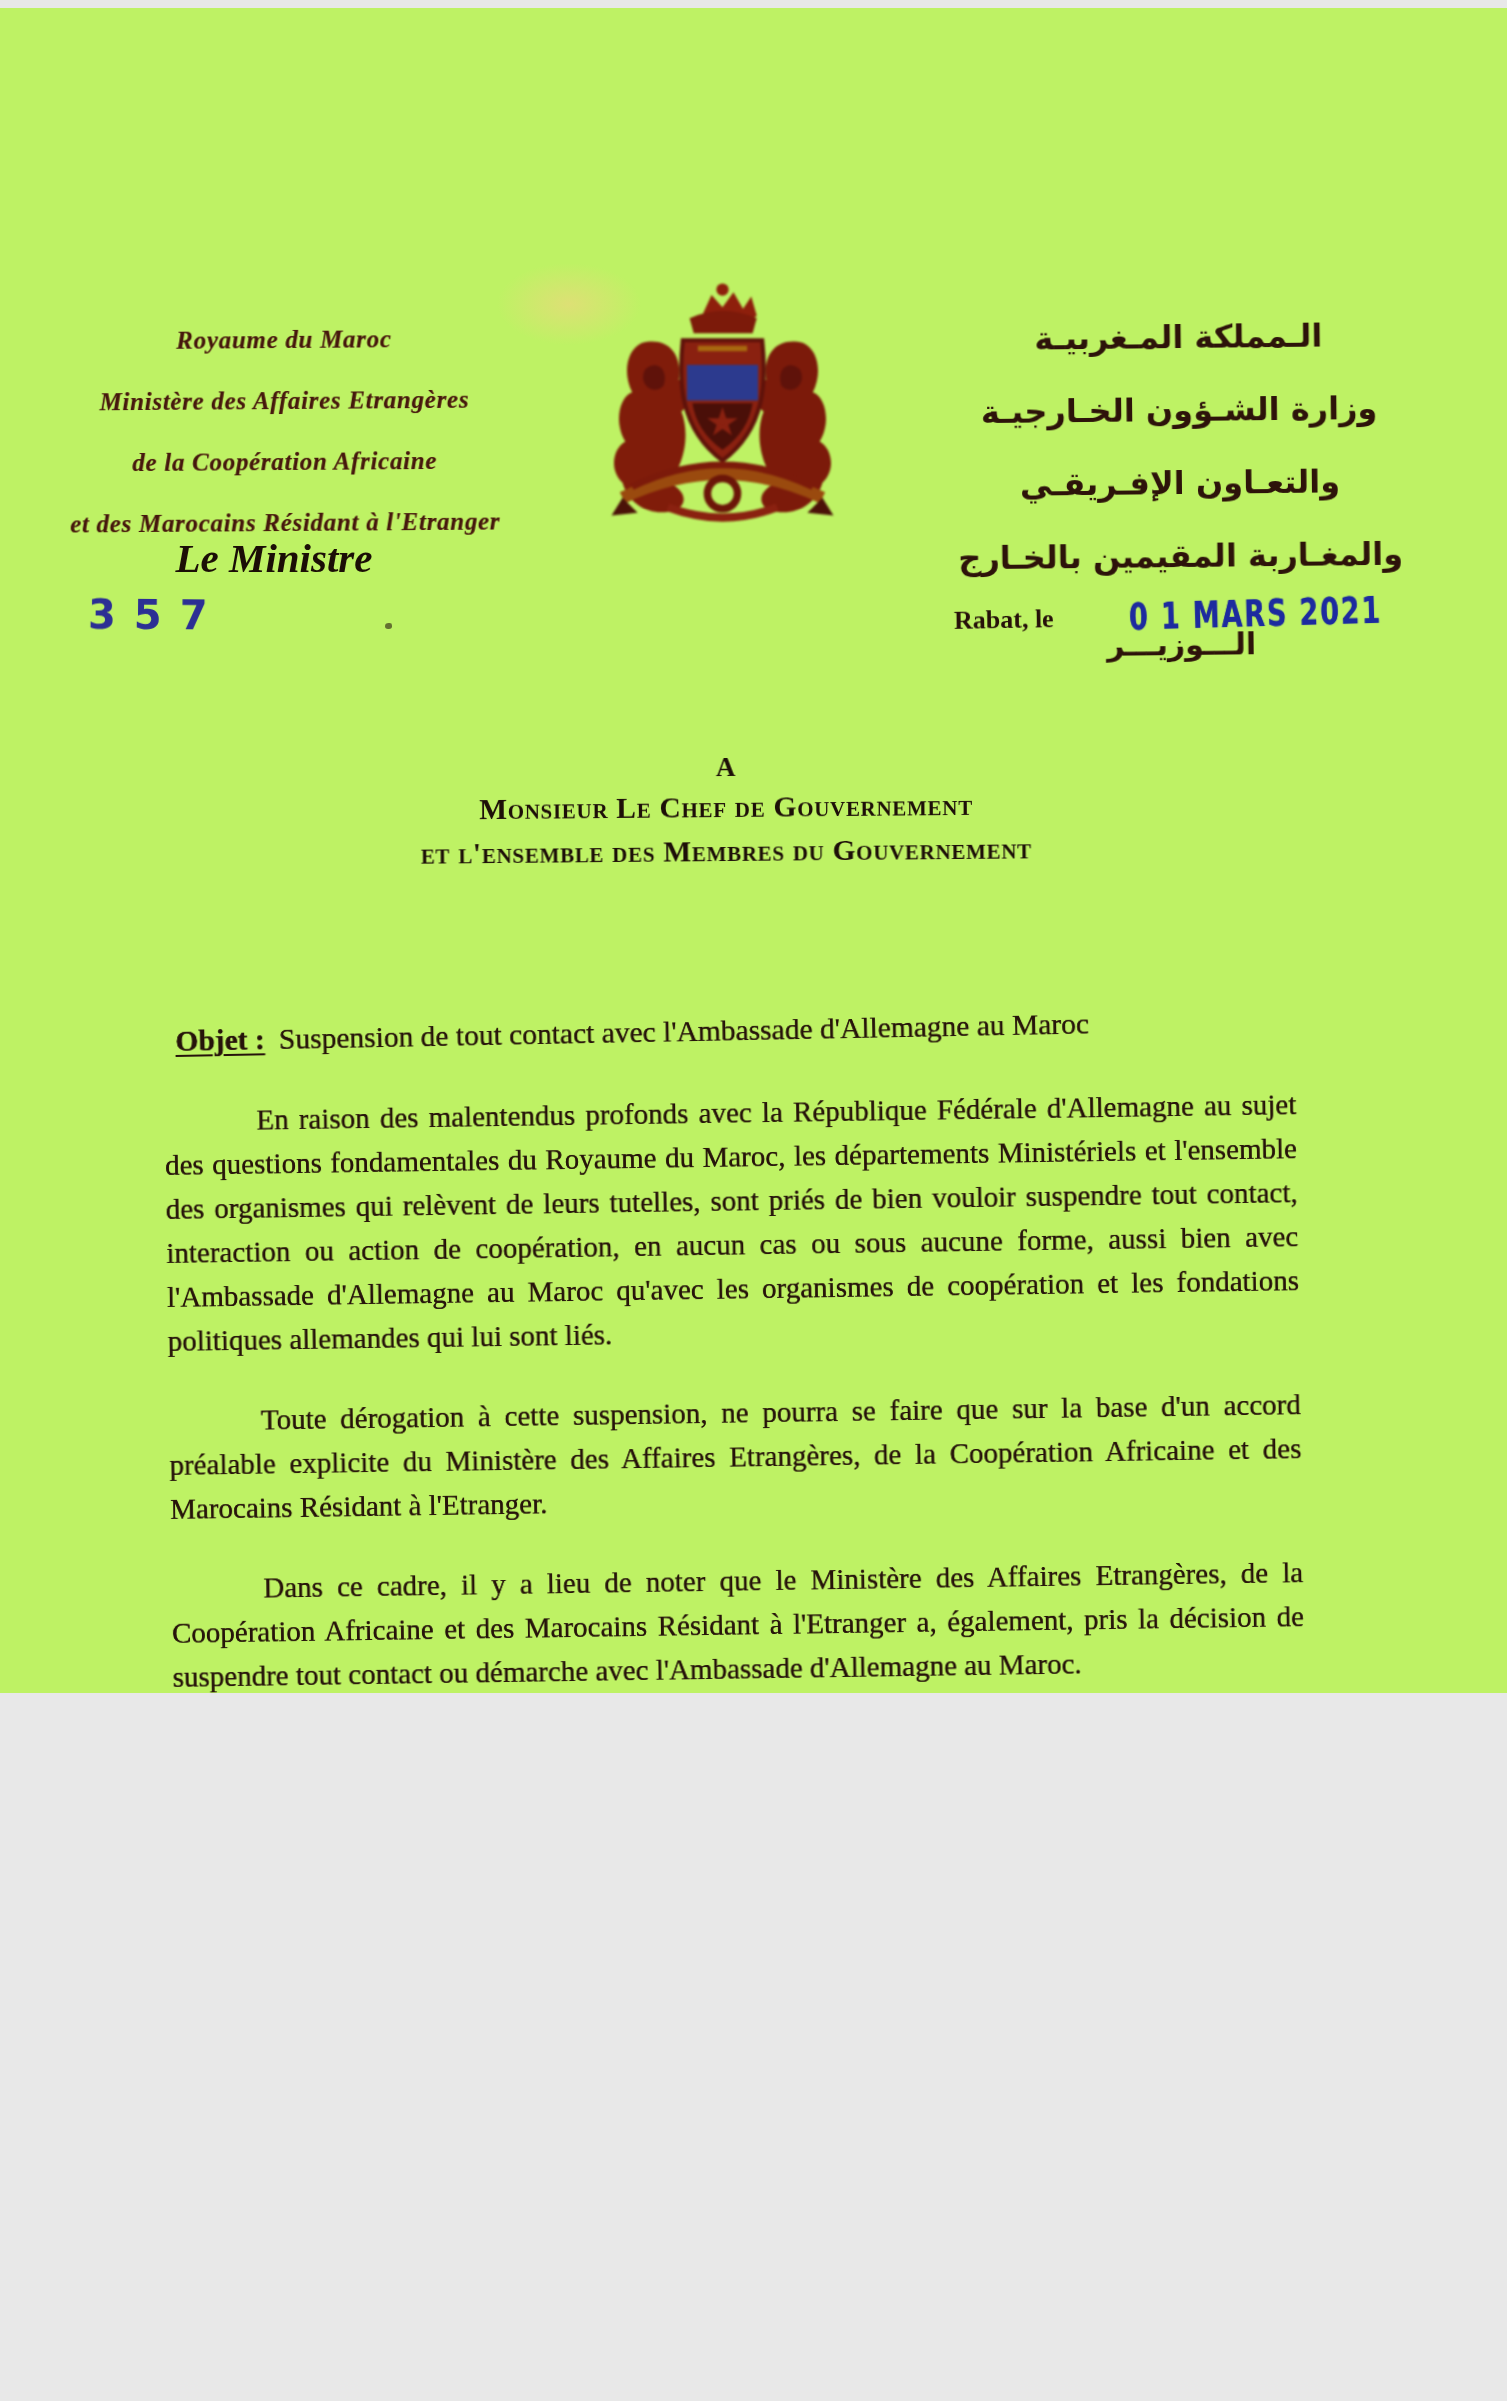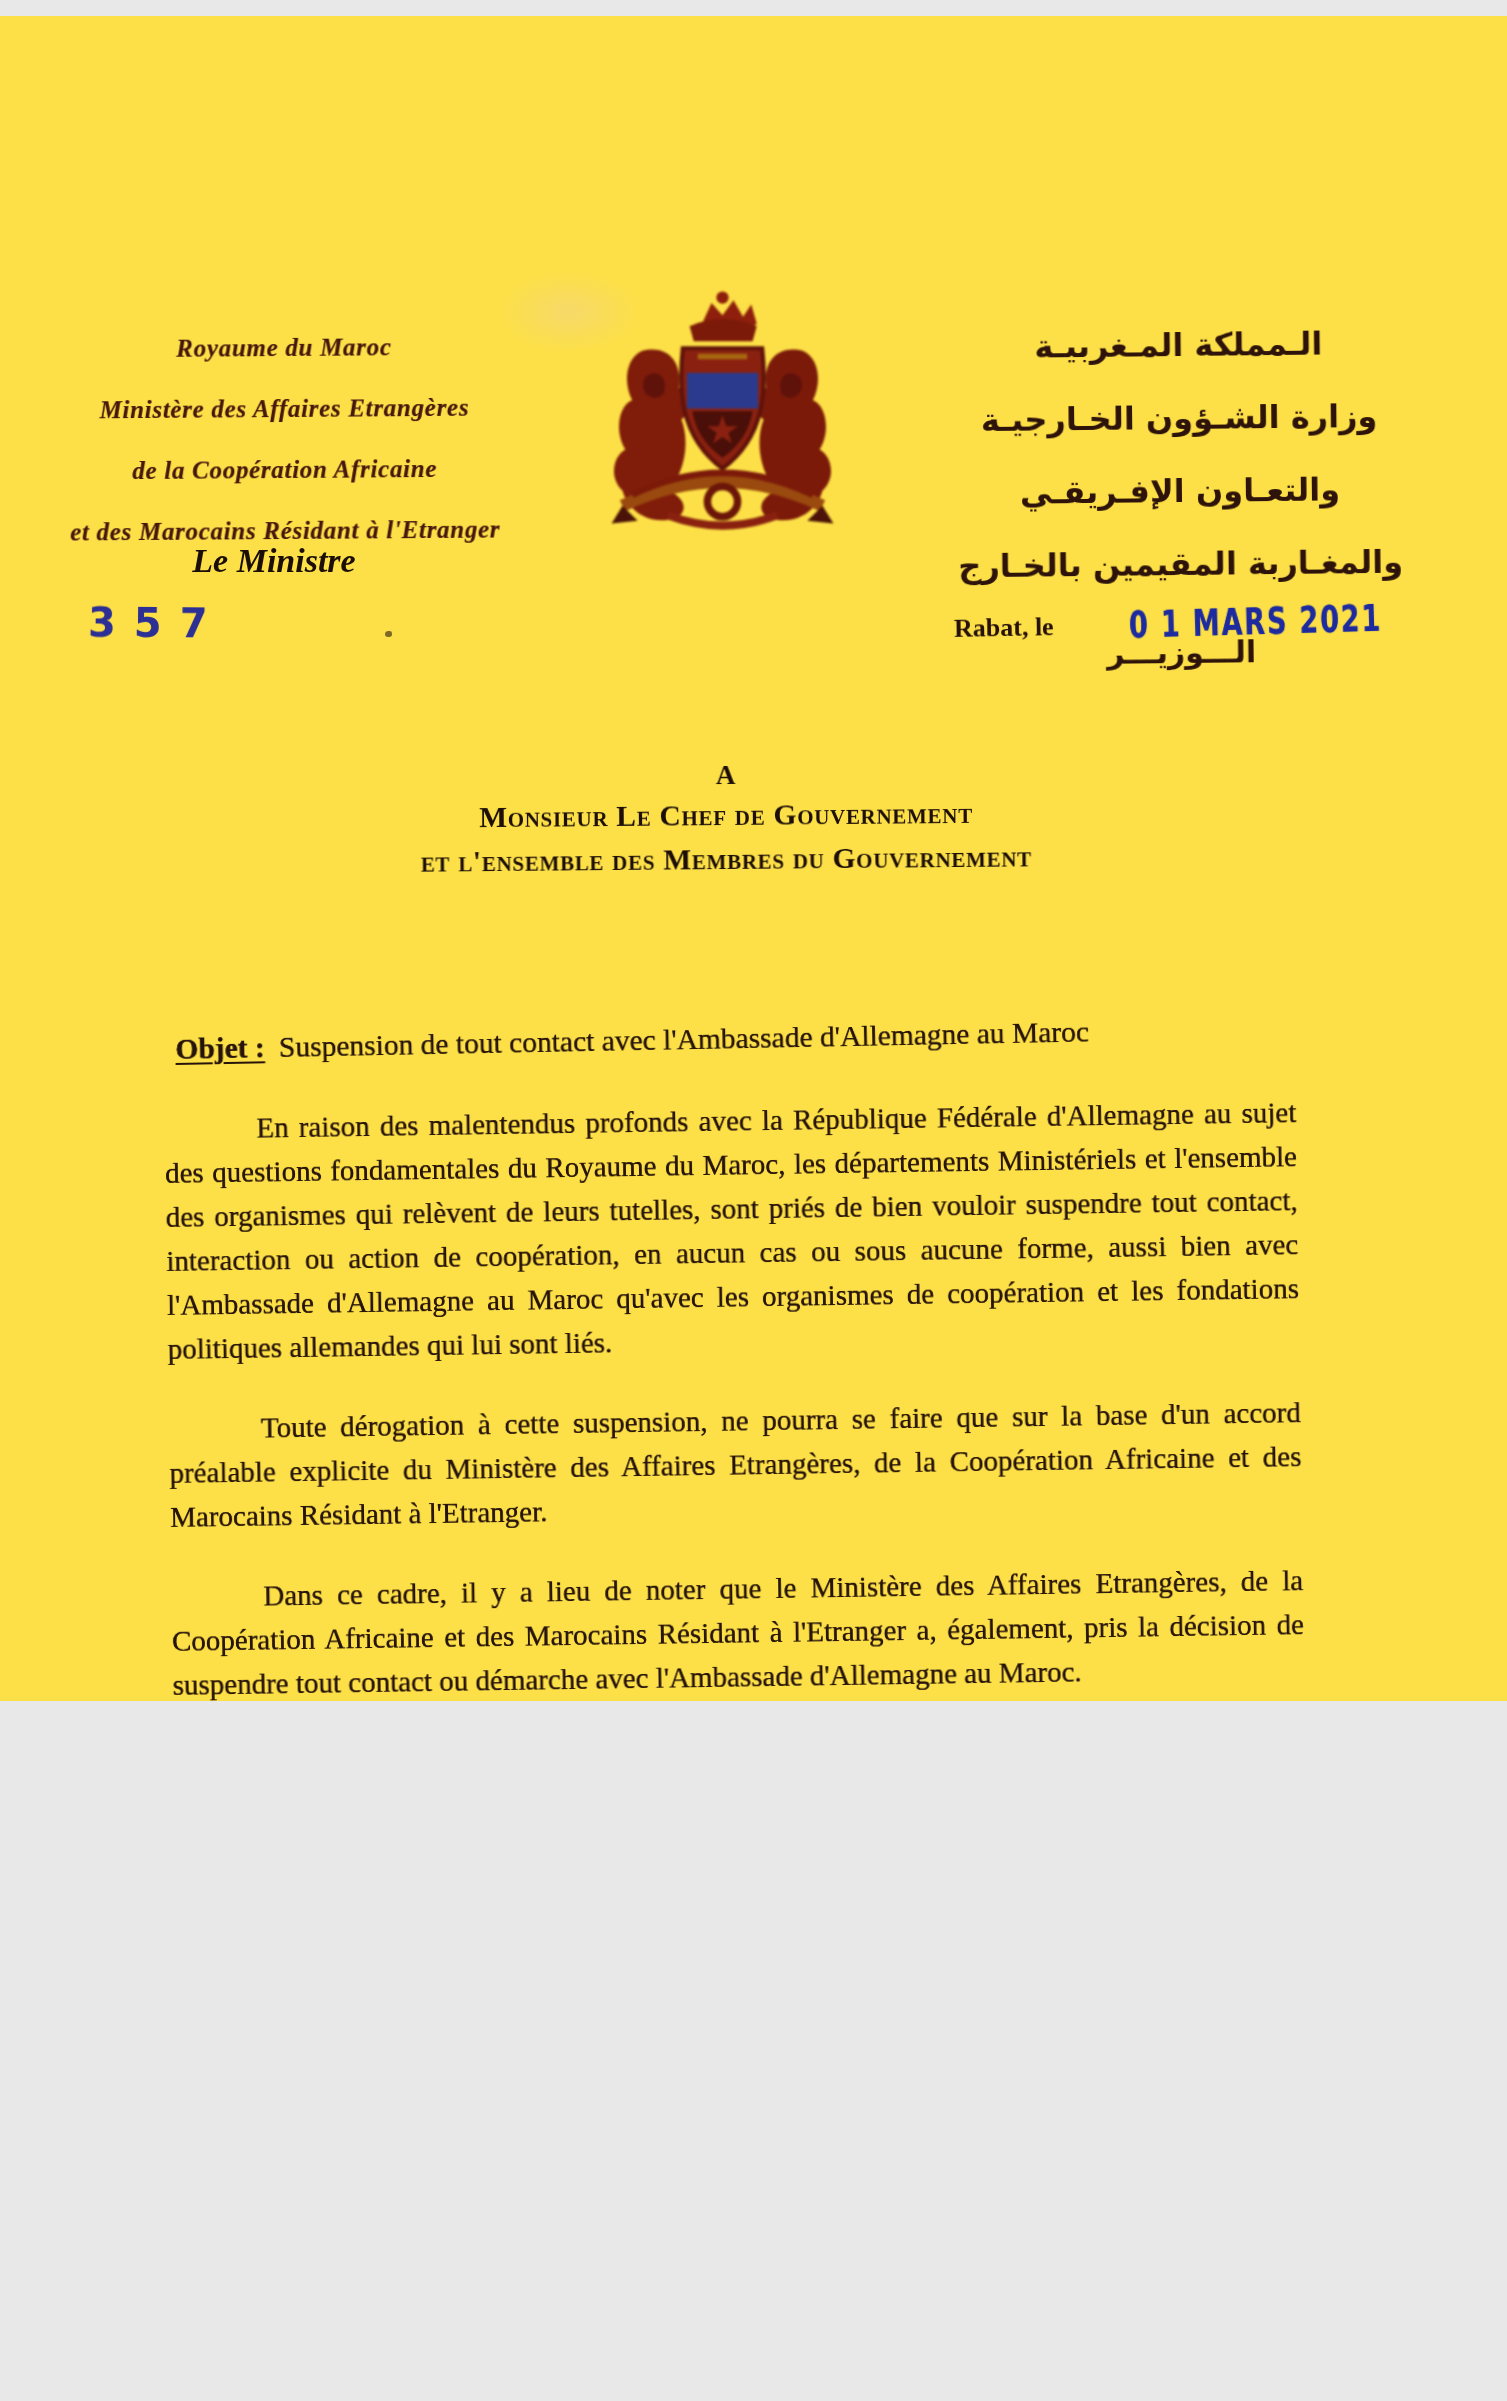--- a/index.html
+++ b/index.html
@@ -1,41 +1,41 @@
 <!DOCTYPE html>
 <html lang="fr" style="font-size:11px"><head>
 <meta charset="utf-8">
 <style>
   html,body{margin:0;padding:0;background:#e8e8e8;}
   .page{
     position:relative;
     width:1507px;height:1685px;
-    margin:16px auto;
-    background:#fde047;
+    margin:8px auto;
+    background:#bef264;
     overflow:hidden;
     font-family:"Liberation Serif", serif;
     color:#2b1509;
   }
   
   .lh-fr{
     position:absolute;left:6.9px;top:301px;width:555px;
     text-align:center;
     font-style:italic;font-weight:700;
     font-size:25px;line-height:61px;
     color:#45180d;
     letter-spacing:0.7px;
     transform:rotate(-0.4deg);
     filter:blur(0.3px);
     text-shadow:0.3px 0 0 rgba(122,46,26,.55);
   }
   .le-ministre{
     position:absolute;left:96px;top:526px;width:356px;
     text-align:center;
     font-style:italic;font-weight:700;
-    font-size:34px;color:#1b0e06;
+    font-size:41px;color:#1b0e06;
     filter:blur(0.2px);
   }
   .ref-number{
     position:absolute;left:88px;top:584px;
     font-family:"DejaVu Sans", sans-serif;
     font-weight:700;font-size:40px;
     letter-spacing:18px;
     color:#2c2f94;
     transform:rotate(0.5deg);
     filter:blur(0.3px);

